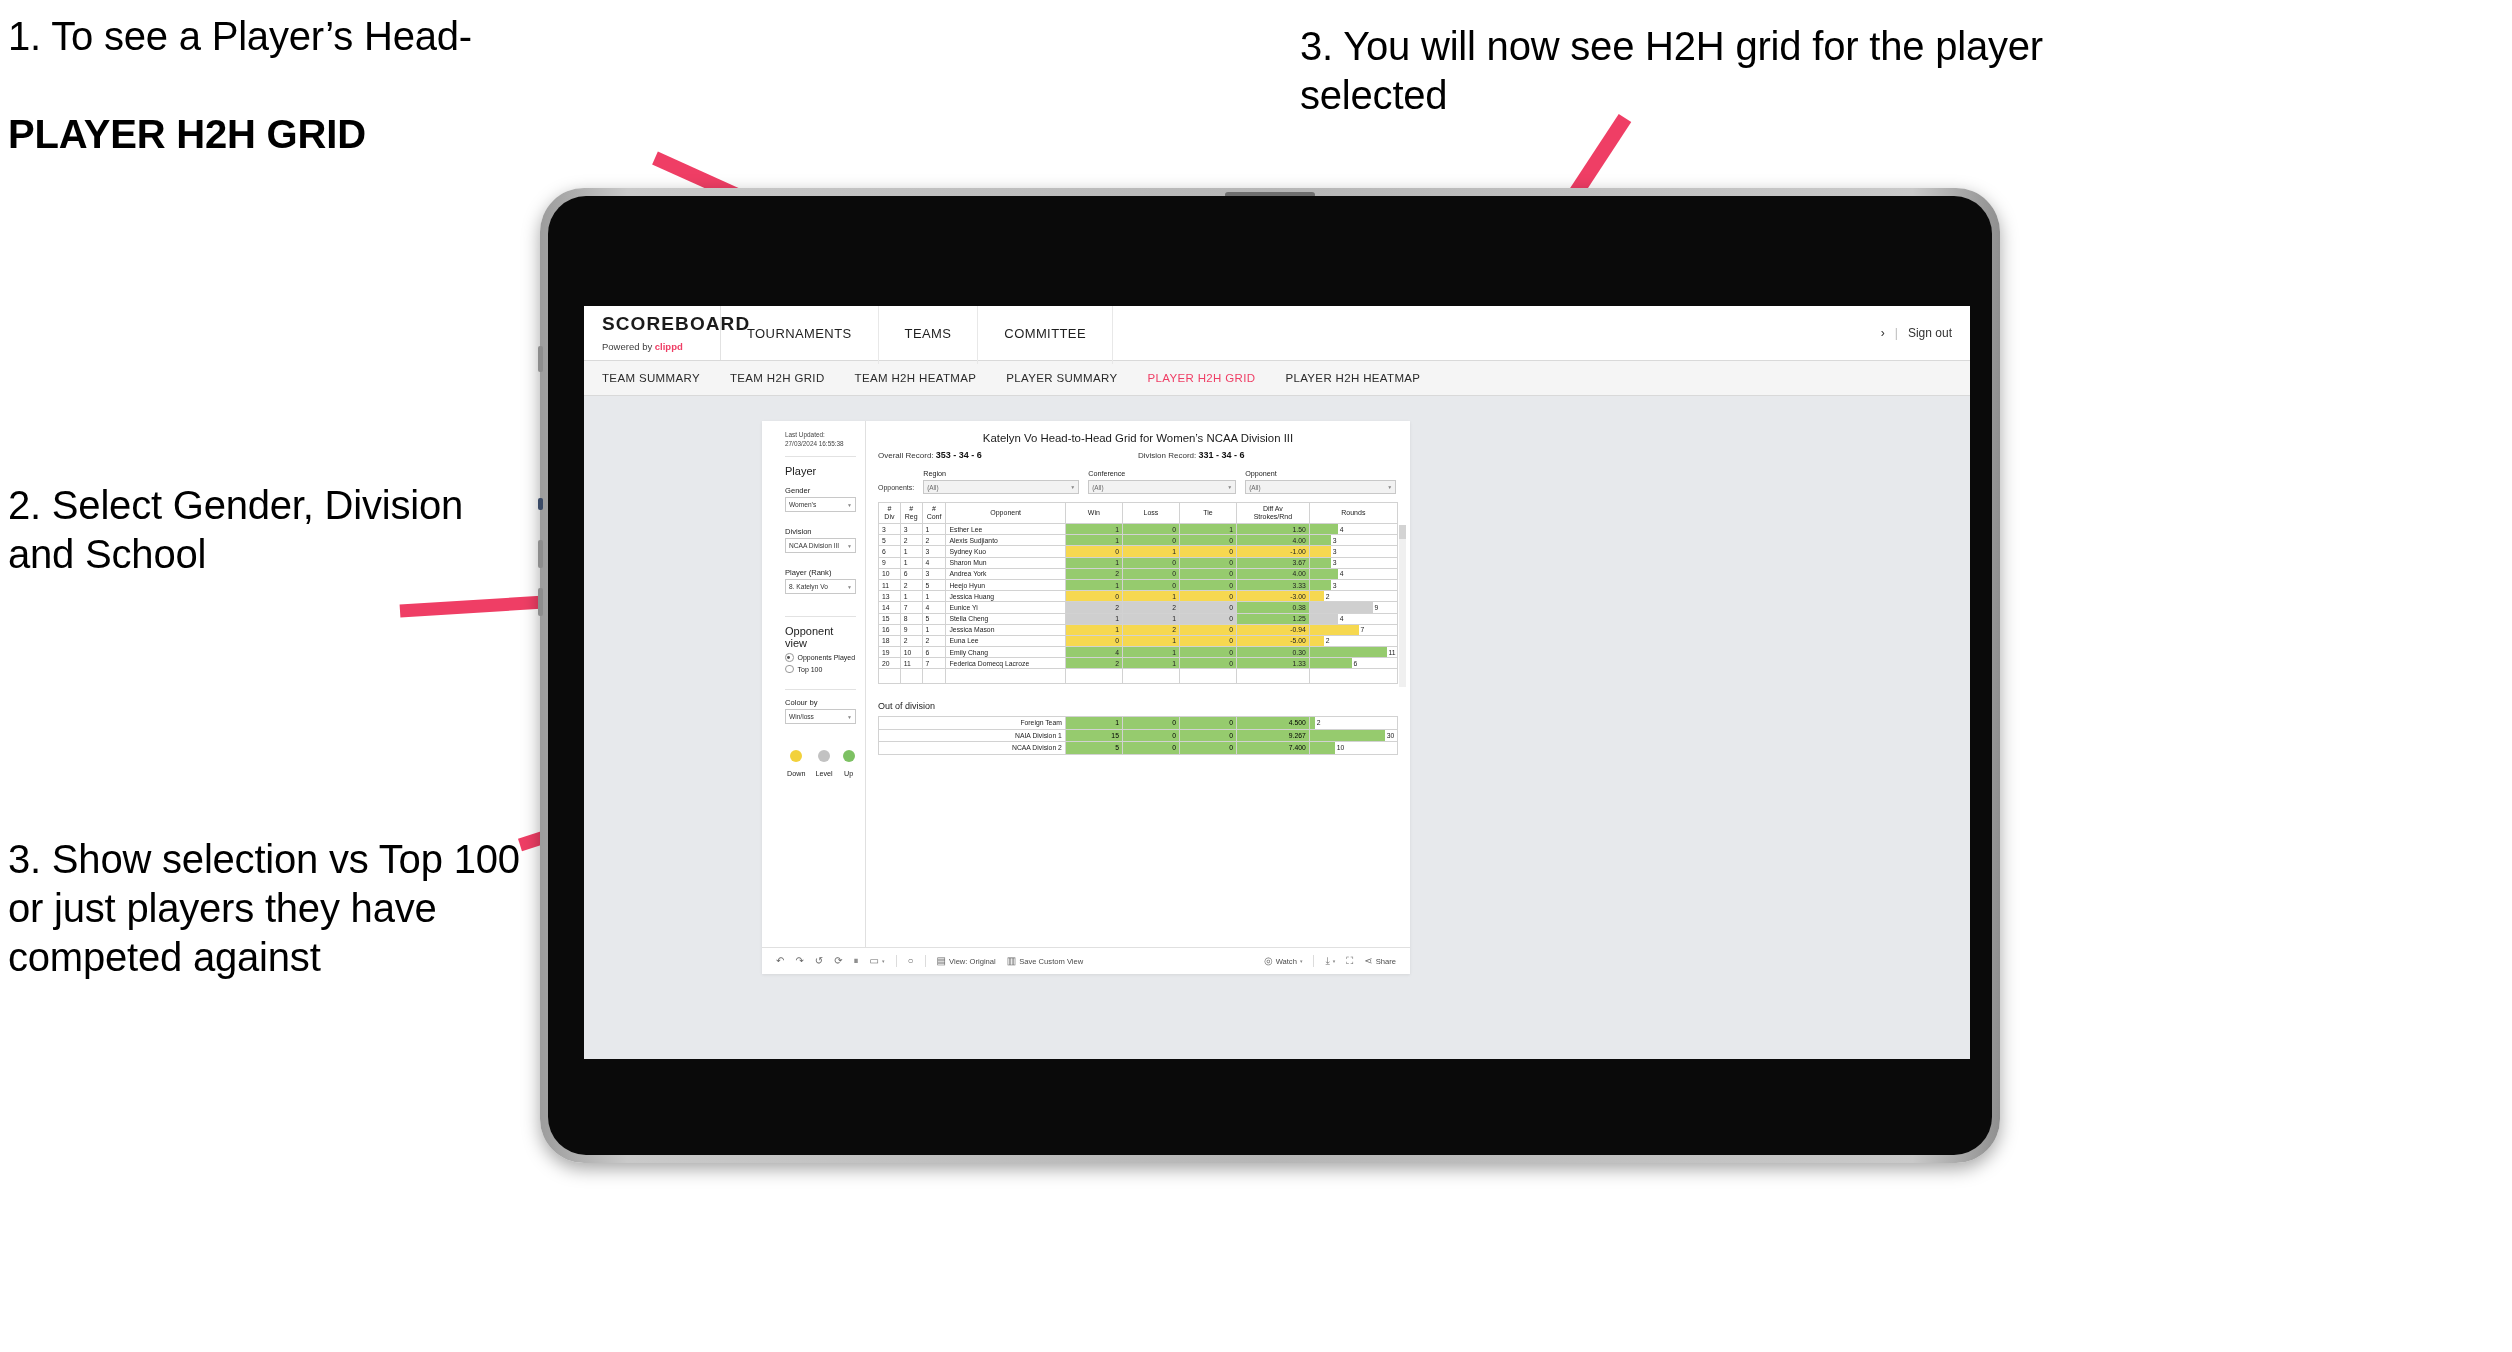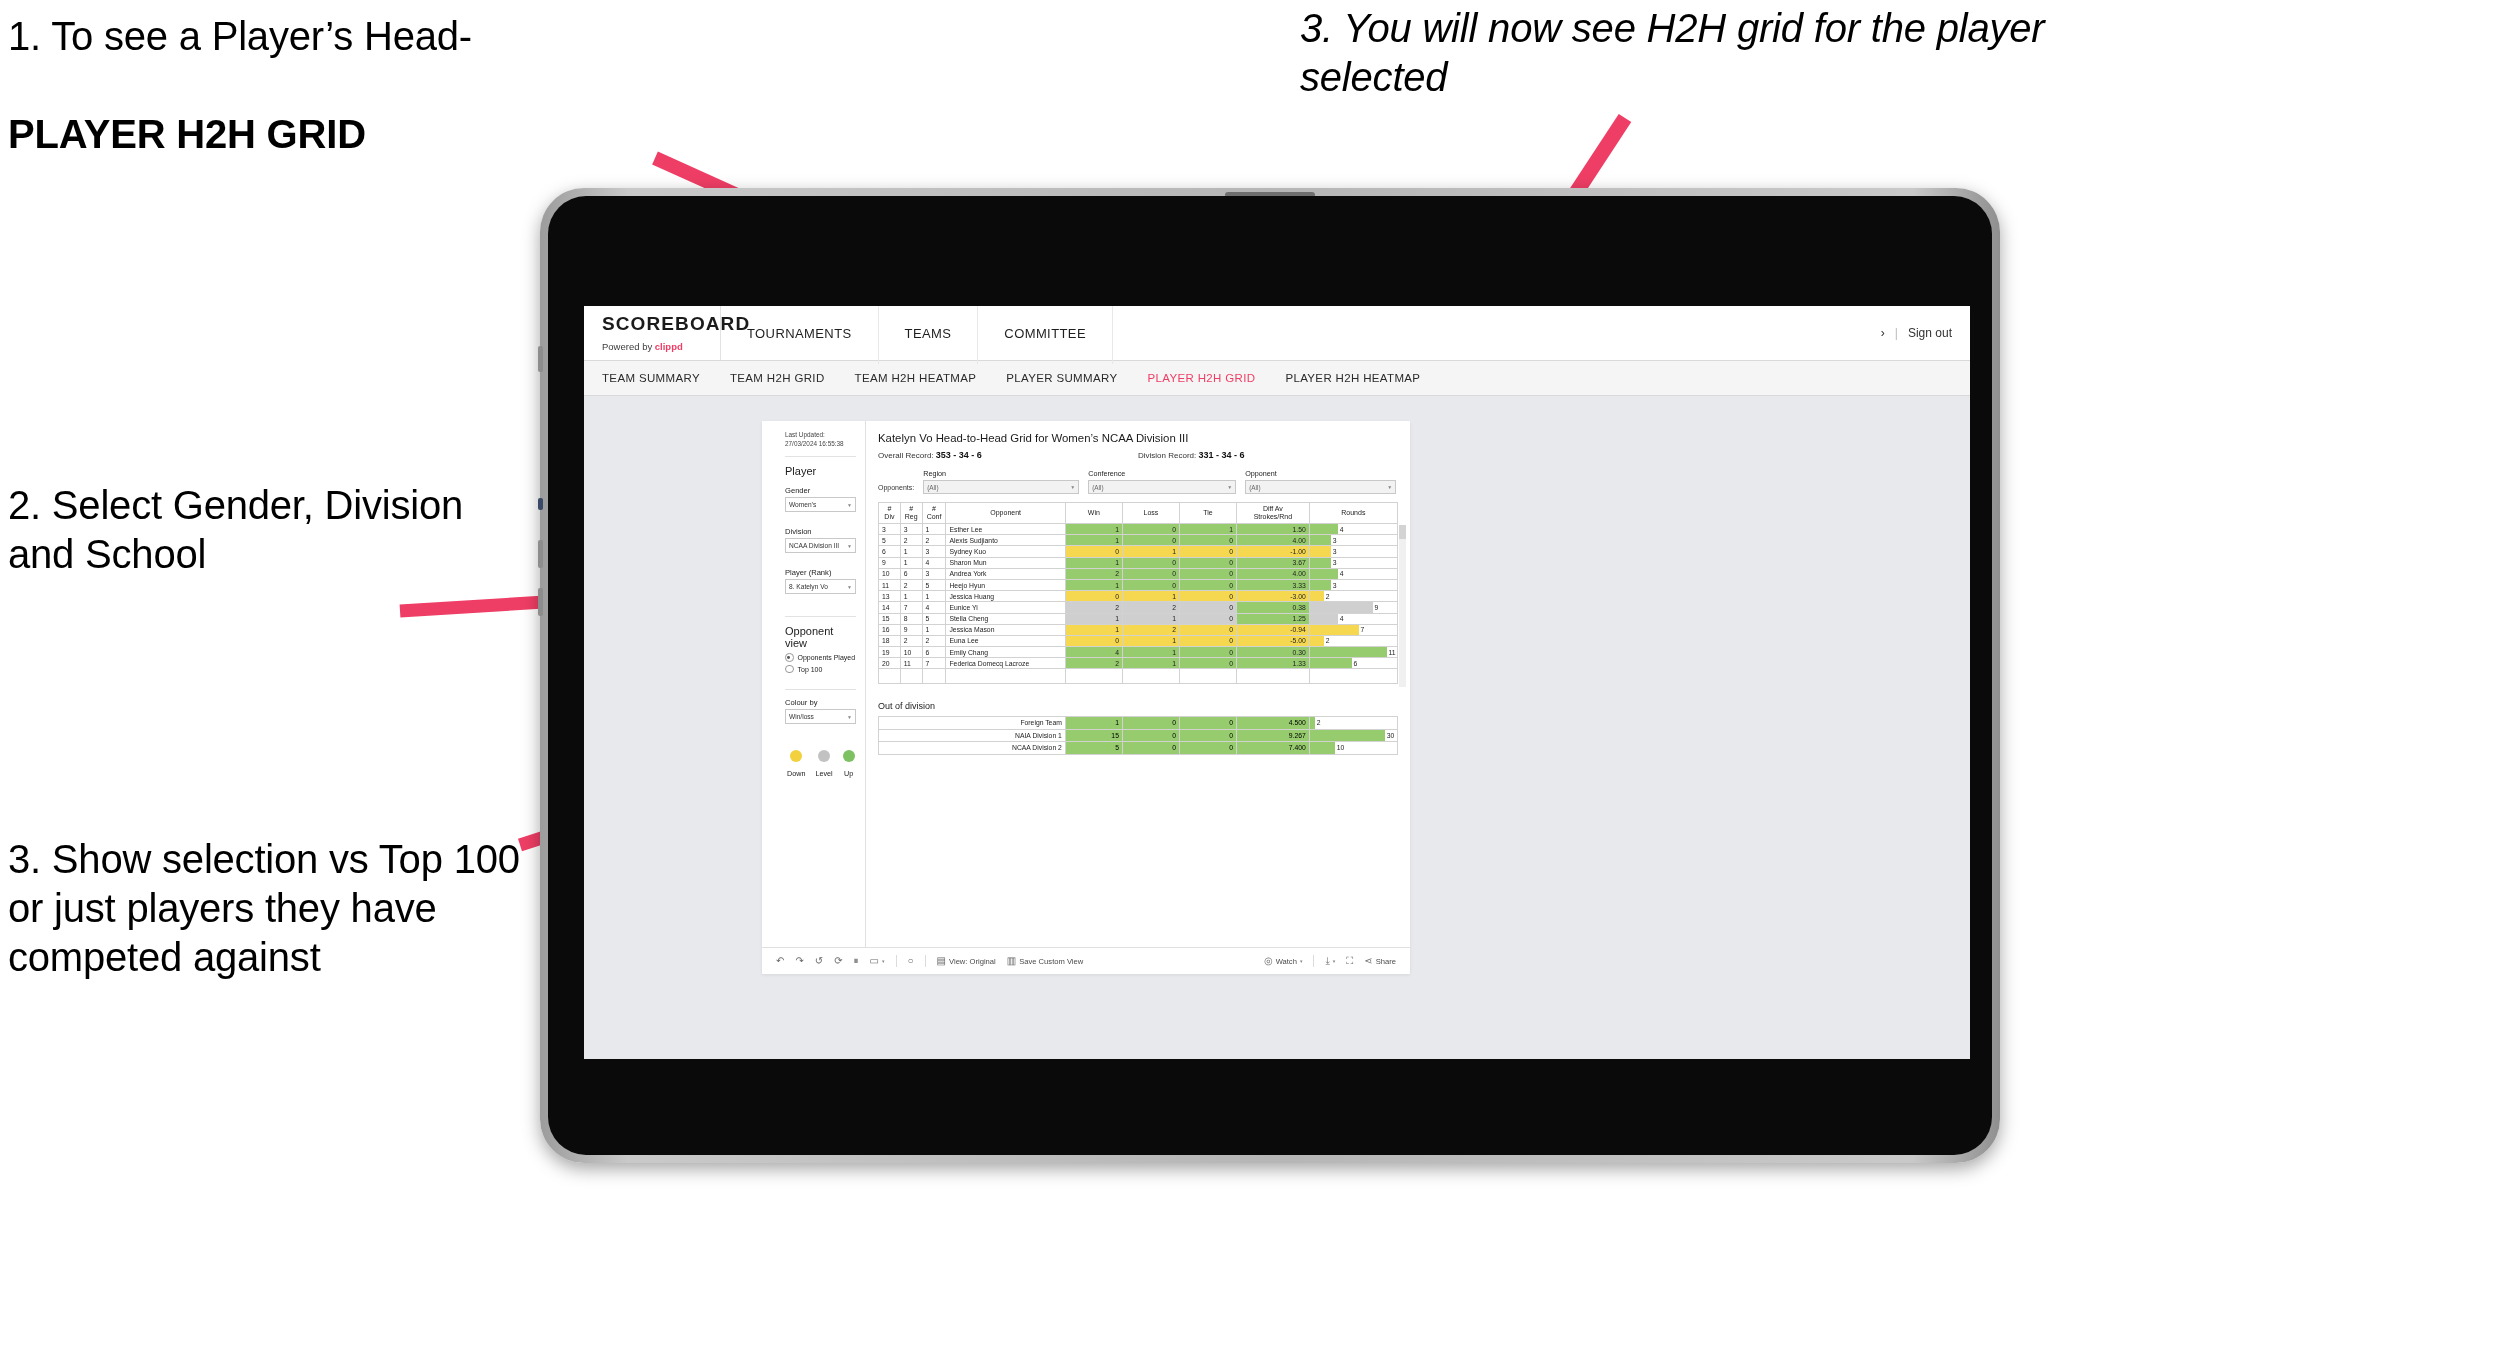--- a/index.html
+++ b/index.html
@@ -18,21 +18,21 @@
     font-family:"Liberation Sans", sans-serif;
     font-size:40px;
     line-height:1.22;
     font-weight:400;
     letter-spacing:-0.2px;
   }
   .annot b{font-weight:700;}
   #annot-1{left:8px;  top:12px;  width:740px;}
   #annot-2{left:8px;  top:481px; width:500px;}
   #annot-3{left:8px;  top:835px; width:530px;}
-  #annot-4{left:1300px;top:4px; width:790px;font-style:italic;}
+  #annot-4{left:1300px;top:22px; width:790px;}
 
   
   .arrow-svg{position:absolute;left:0;top:0;width:2512px;height:1352px;pointer-events:none;}
 
   
   #tablet{
     position:absolute;
     left:540px;top:188px;
     width:1460px;height:975px;
     background:linear-gradient(90deg,#9c9c9c 0%, #c9c9c9 6%, #b6b6b6 50%, #c9c9c9 94%, #8f8f8f 100%);
@@ -119,21 +119,21 @@
   .radio-row{display:flex;align-items:center;gap:4px;margin-top:3px;font-size:7px;color:#222;}
   .radio{width:6.5px;height:6.5px;border:1px solid #999;border-radius:50%;background:#fff;position:relative;flex:none;}
   .radio.on::after{content:"";position:absolute;left:1.4px;top:1.4px;width:2.9px;height:2.9px;border-radius:50%;background:#555;}
   #legend{display:flex;gap:10px;margin-top:26px;padding-left:2px;}
   .legend-item{display:flex;flex-direction:column;align-items:center;gap:7px;}
   .dot{width:12px;height:12px;border-radius:50%;}
   .legend-lbl{font-size:7.2px;color:#222;}
 
   
   #content{flex:1;padding:11px 12px 0 12px;box-sizing:border-box;min-width:0;position:relative;}
-  #dash-title{font-size:11.4px;color:#1b1b1b;margin:0 0 6px;}
+  #dash-title{font-size:11.4px;color:#1b1b1b;margin:0 0 6px;text-align:center;}
   #records{display:flex;font-size:8px;color:#333;margin-bottom:9px;}
   #records .rec{width:50%;}
   #records b{font-size:9px;color:#111;}
   #opp-filters{display:flex;align-items:flex-end;gap:9px;margin-bottom:8px;}
   #opp-lbl{font-size:7px;color:#333;padding-bottom:3px;}
   .of-group{display:flex;flex-direction:column;}
   .of-label{font-size:7.2px;color:#222;margin-bottom:2px;}
   .of-select{
     height:12px;border:1px solid #c8c8c8;background:#f2f2f2;
     display:flex;align-items:center;justify-content:space-between;

